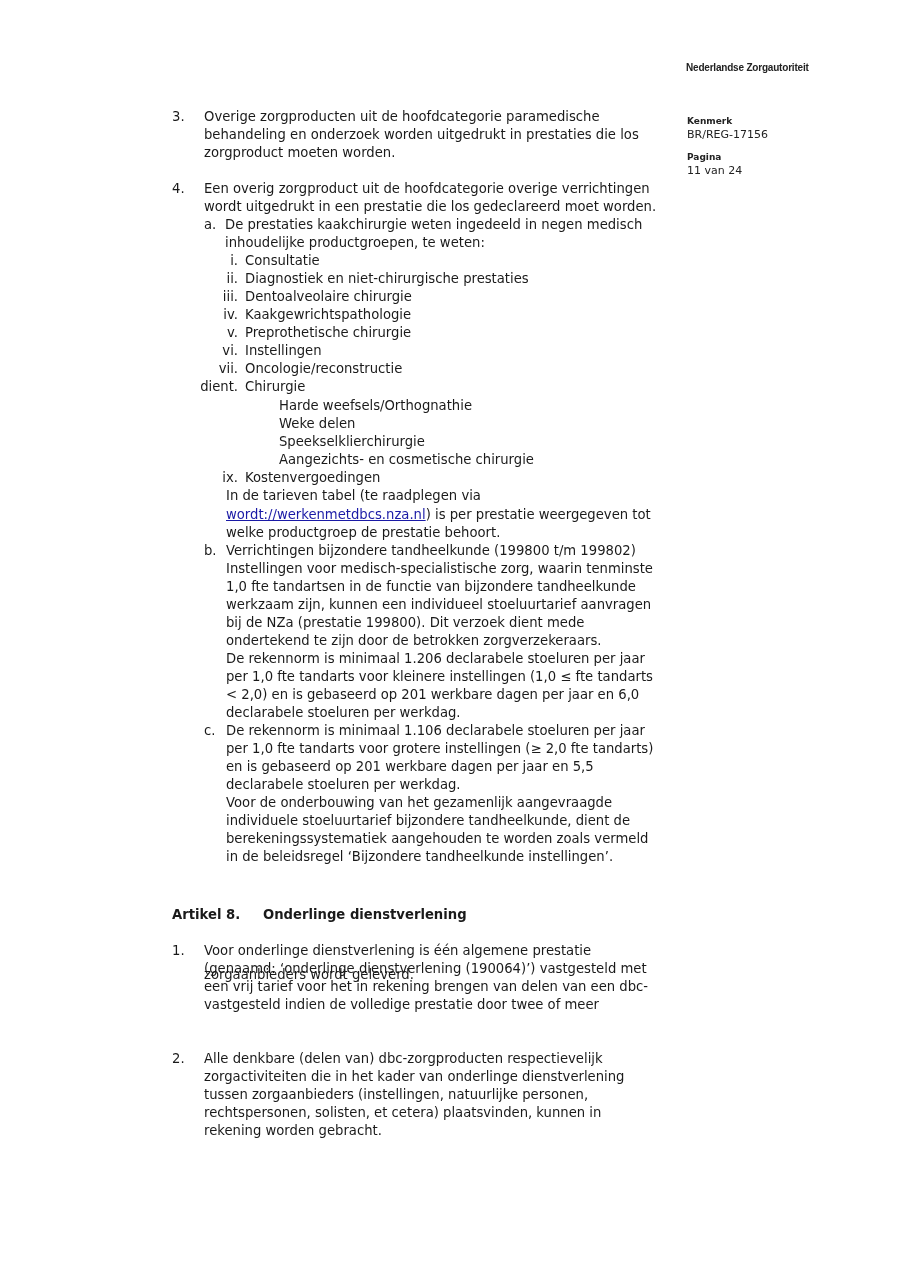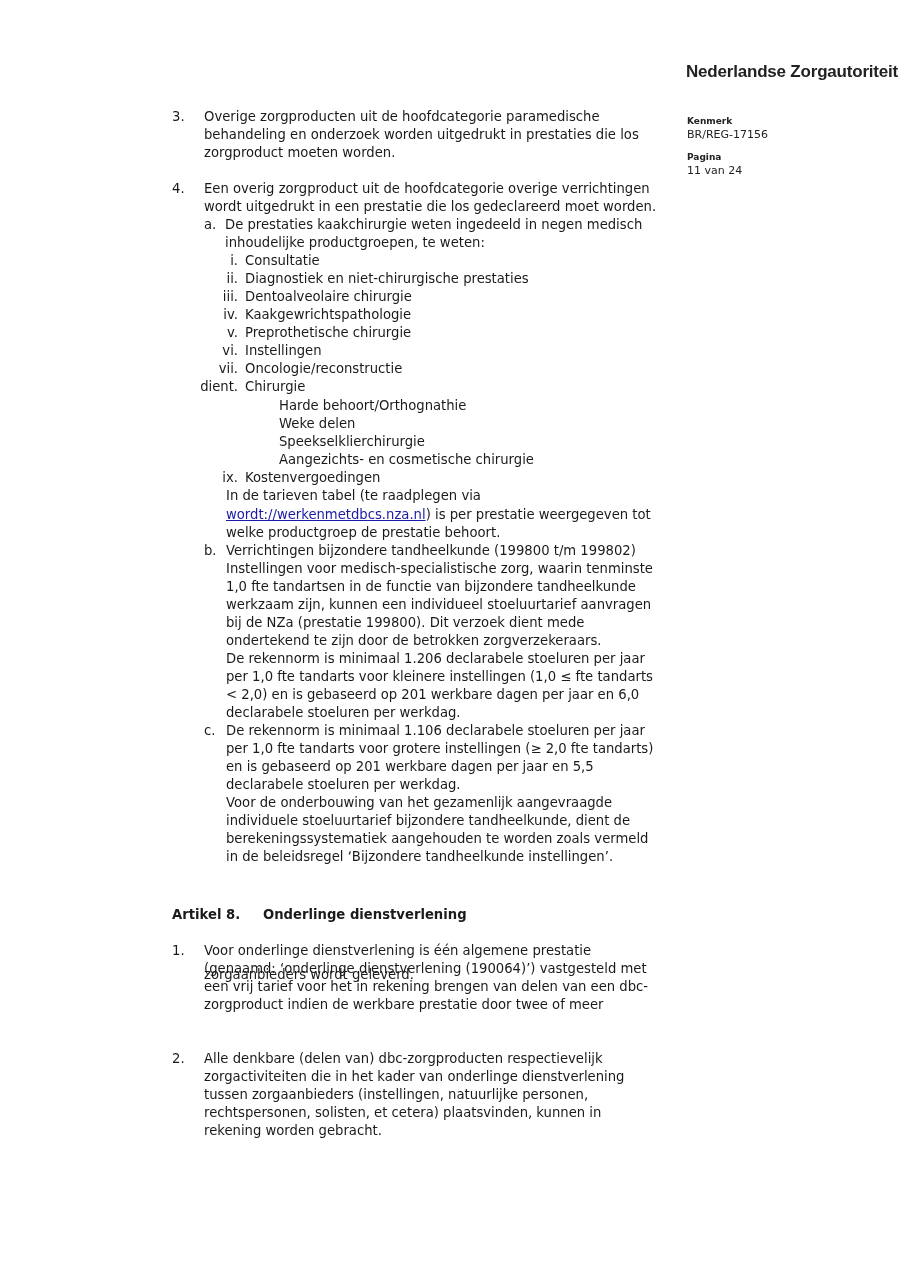--- a/index.html
+++ b/index.html
@@ -4,21 +4,21 @@
   <style>
     html, body { margin: 0; padding: 0; background: #ffffff; }
     body {
       width: 900px; height: 1273px; position: relative; overflow: hidden;
       font-family: "DejaVu Sans", "Liberation Sans", sans-serif;
       color: #1a1a1a;
     }
     .org {
       position: absolute; left: 686px; top: 62px;
       font-family: "Liberation Sans", sans-serif; font-weight: bold;
-      font-size: 17px; letter-spacing: -0.2px; color: #222;
+      font-size: 10px; letter-spacing: -0.2px; color: #222;
     }
     .meta { position: absolute; left: 687px; font-size: 11px; line-height: 15px; color: #222; }
     .meta .lbl { font-weight: bold; font-size: 9px; display: block; line-height: 12px; }
     .meta-kenmerk { top: 115px; }
     .meta-pagina { top: 151px; }
 
     .body-text { position: absolute; left: 0; top: 0; width: 900px; font-size: 13.2px; line-height: 18.1px; }
     .line { position: absolute; white-space: nowrap; }
     .num { position: absolute; left: 172px; }
     .roman { position: absolute; text-align: right; width: 60px; }
@@ -64,21 +64,21 @@
   <span class="line" style="left:245px;top:306px">Kaakgewrichtspathologie</span>
   <span class="line roman" style="left:178px;top:324px">v.</span>
   <span class="line" style="left:245px;top:324px">Preprothetische chirurgie</span>
   <span class="line roman" style="left:178px;top:342px">vi.</span>
   <span class="line" style="left:245px;top:342px">Instellingen</span>
   <span class="line roman" style="left:178px;top:360px">vii.</span>
   <span class="line" style="left:245px;top:360px">Oncologie/reconstructie</span>
   <span class="line roman" style="left:178px;top:378px">dient.</span>
   <span class="line" style="left:245px;top:378px">Chirurgie</span>
 
-  <span class="line" style="left:279px;top:397px">Harde behoort/Orthognathie</span>
+  <span class="line" style="left:279px;top:397px">Harde weefsels/Orthognathie</span>
   <span class="line" style="left:279px;top:415px">Weke delen</span>
   <span class="line" style="left:279px;top:433px">Speekselklierchirurgie</span>
   <span class="line" style="left:279px;top:451px">Aangezichts- en cosmetische chirurgie</span>
 
   <span class="line roman" style="left:178px;top:469px">ix.</span>
   <span class="line" style="left:245px;top:469px">Kostenvergoedingen</span>
 
   <span class="line" style="left:226px;top:487px">In de tarieven tabel (te raadplegen via</span>
   <span class="line" style="left:226px;top:506px"><a class="link" href="#">wordt://werkenmetdbcs.nza.nl</a><span>) is per prestatie weergegeven tot</span></span>
   <span class="line" style="left:226px;top:524px">welke productgroep de prestatie behoort.</span>
@@ -105,21 +105,21 @@
   <span class="line" style="left:226px;top:830px">berekeningssystematiek aangehouden te worden zoals vermeld</span>
   <span class="line" style="left:226px;top:848px">in de beleidsregel ‘Bijzondere tandheelkunde instellingen’.</span>
 
   <span class="line heading" style="left:172px;top:906px">Artikel 8.</span>
   <span class="line heading" style="left:263px;top:906px">Onderlinge dienstverlening</span>
 
   <span class="line num" style="top:942px">1.</span>
   <span class="line" style="left:204px;top:942px">Voor onderlinge dienstverlening is één algemene prestatie</span>
   <span class="line" style="left:204px;top:960px">(genaamd: ‘onderlinge dienstverlening (190064)’) vastgesteld met</span>
   <span class="line" style="left:204px;top:978px">een vrij tarief voor het in rekening brengen van delen van een dbc-</span>
-  <span class="line" style="left:204px;top:996px">zorgproduct indien de werkbare prestatie door twee of meer</span>
+  <span class="line" style="left:204px;top:996px">vastgesteld indien de volledige prestatie door twee of meer</span>
   <span class="line" style="left:204px;top:966px">zorgaanbieders wordt geleverd.</span>
 
   <span class="line num" style="top:1050px">2.</span>
   <span class="line" style="left:204px;top:1050px">Alle denkbare (delen van) dbc-zorgproducten respectievelijk</span>
   <span class="line" style="left:204px;top:1068px">zorgactiviteiten die in het kader van onderlinge dienstverlening</span>
   <span class="line" style="left:204px;top:1086px">tussen zorgaanbieders (instellingen, natuurlijke personen,</span>
   <span class="line" style="left:204px;top:1104px">rechtspersonen, solisten, et cetera) plaatsvinden, kunnen in</span>
   <span class="line" style="left:204px;top:1122px">rekening worden gebracht.</span>
 </div>
 

